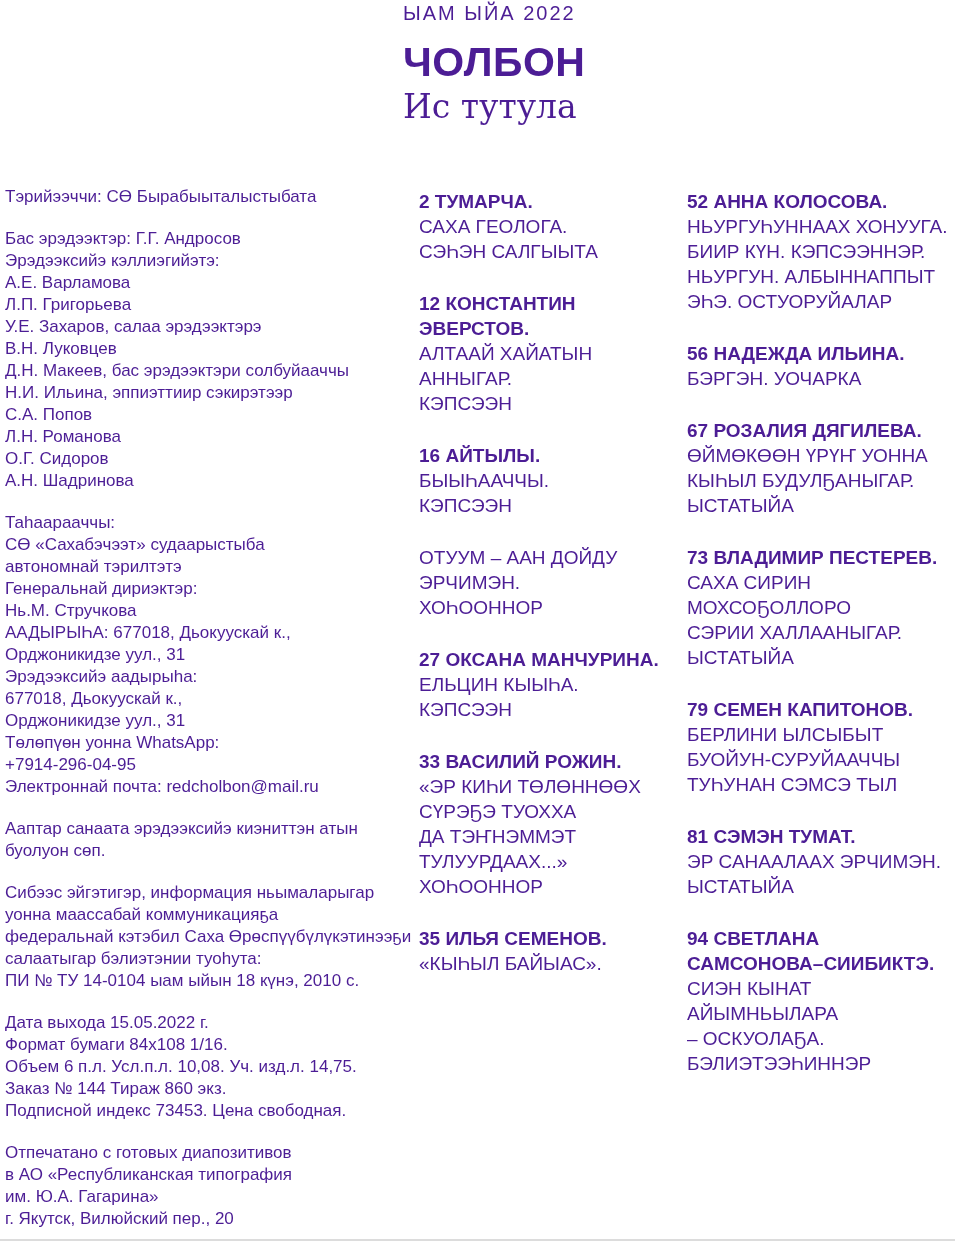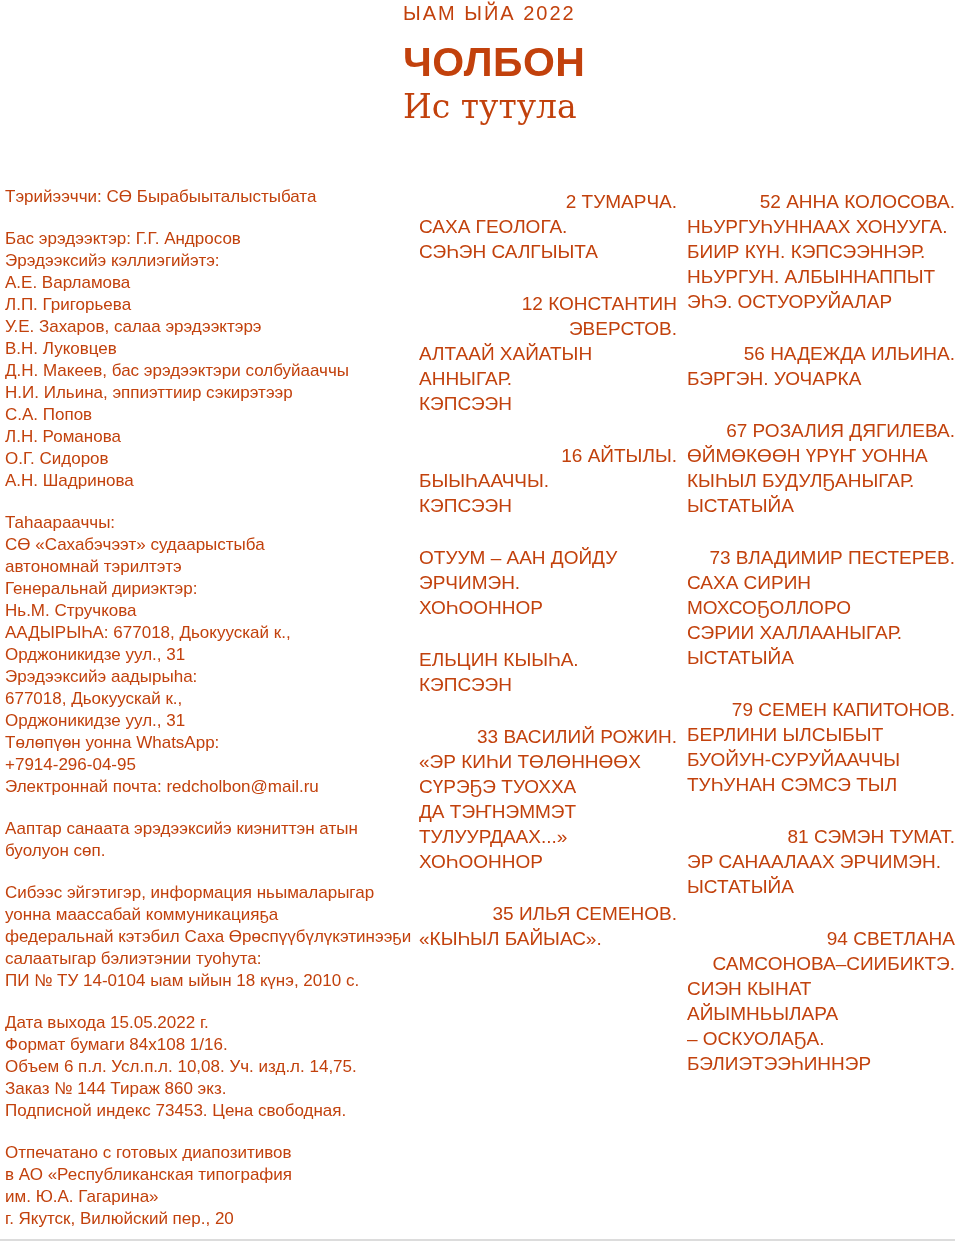--- a/index.html
+++ b/index.html
@@ -3,21 +3,21 @@
 <meta charset="utf-8">
 <style>
   html, body { margin: 0; padding: 0; background: #ffffff; }
   .page {
     position: relative;
     width: 955px;
     height: 1242px;
     background: #ffffff;
     overflow: hidden;
     font-family: "Liberation Sans", sans-serif;
-    color: #c2410c;
+    color: #4c1d95;
   }
   
   .masthead { position: absolute; left: 403px; top: 2px; }
   .issue-date { font-size: 20px; letter-spacing: 2px; font-weight: 400; white-space: nowrap; }
   .mag-title { font-size: 41px; font-weight: 700; letter-spacing: 0.5px; margin-top: 14px; white-space: nowrap; }
   .contents-subtitle {
     font-family: "DejaVu Serif", serif;
     font-size: 33px;
     margin-top: 1px;
     white-space: nowrap;
@@ -30,21 +30,21 @@
     font-size: 17px;
     line-height: 22px;
   }
   .imprint .para { margin: 0 0 20px 0; }
   .imprint .line { white-space: nowrap; }
   
   .toc-col { position: absolute; top: 189px; font-size: 19px; line-height: 25px; }
   .toc-col.middle { left: 419px; width: 258px; }
   .toc-col.right  { left: 687px; width: 268px; }
   .toc-entry { margin: 0 0 27px 0; }
-  .toc-entry .head .line { font-weight: 400; text-align: right; }
+  .toc-entry .head .line { font-weight: 700; }
   .toc-entry .body .line { font-weight: 400; }
   
   .bottom-rule { position: absolute; left: 0; right: 0; bottom: 1px; height: 2px; background: #dcdcdc; }
 </style>
 </head>
 <body>
 
 <div class="page">
 
   <div class="masthead">
@@ -143,20 +143,23 @@
         </div>
     </div>
     <div class="toc-entry">
       <div class="body">
           <div class="line">ОТУУМ – ААН ДОЙДУ</div>
           <div class="line">ЭРЧИМЭН.</div>
           <div class="line">ХОҺООННОР</div>
         </div>
     </div>
     <div class="toc-entry">
+      <div class="head">
+          <div class="line">27 ОКСАНА МАНЧУРИНА.</div>
+        </div>
       <div class="body">
           <div class="line">ЕЛЬЦИН КЫЫҺА.</div>
           <div class="line">КЭПСЭЭН</div>
         </div>
     </div>
     <div class="toc-entry">
       <div class="head">
           <div class="line">33 ВАСИЛИЙ РОЖИН.</div>
         </div>
       <div class="body">

